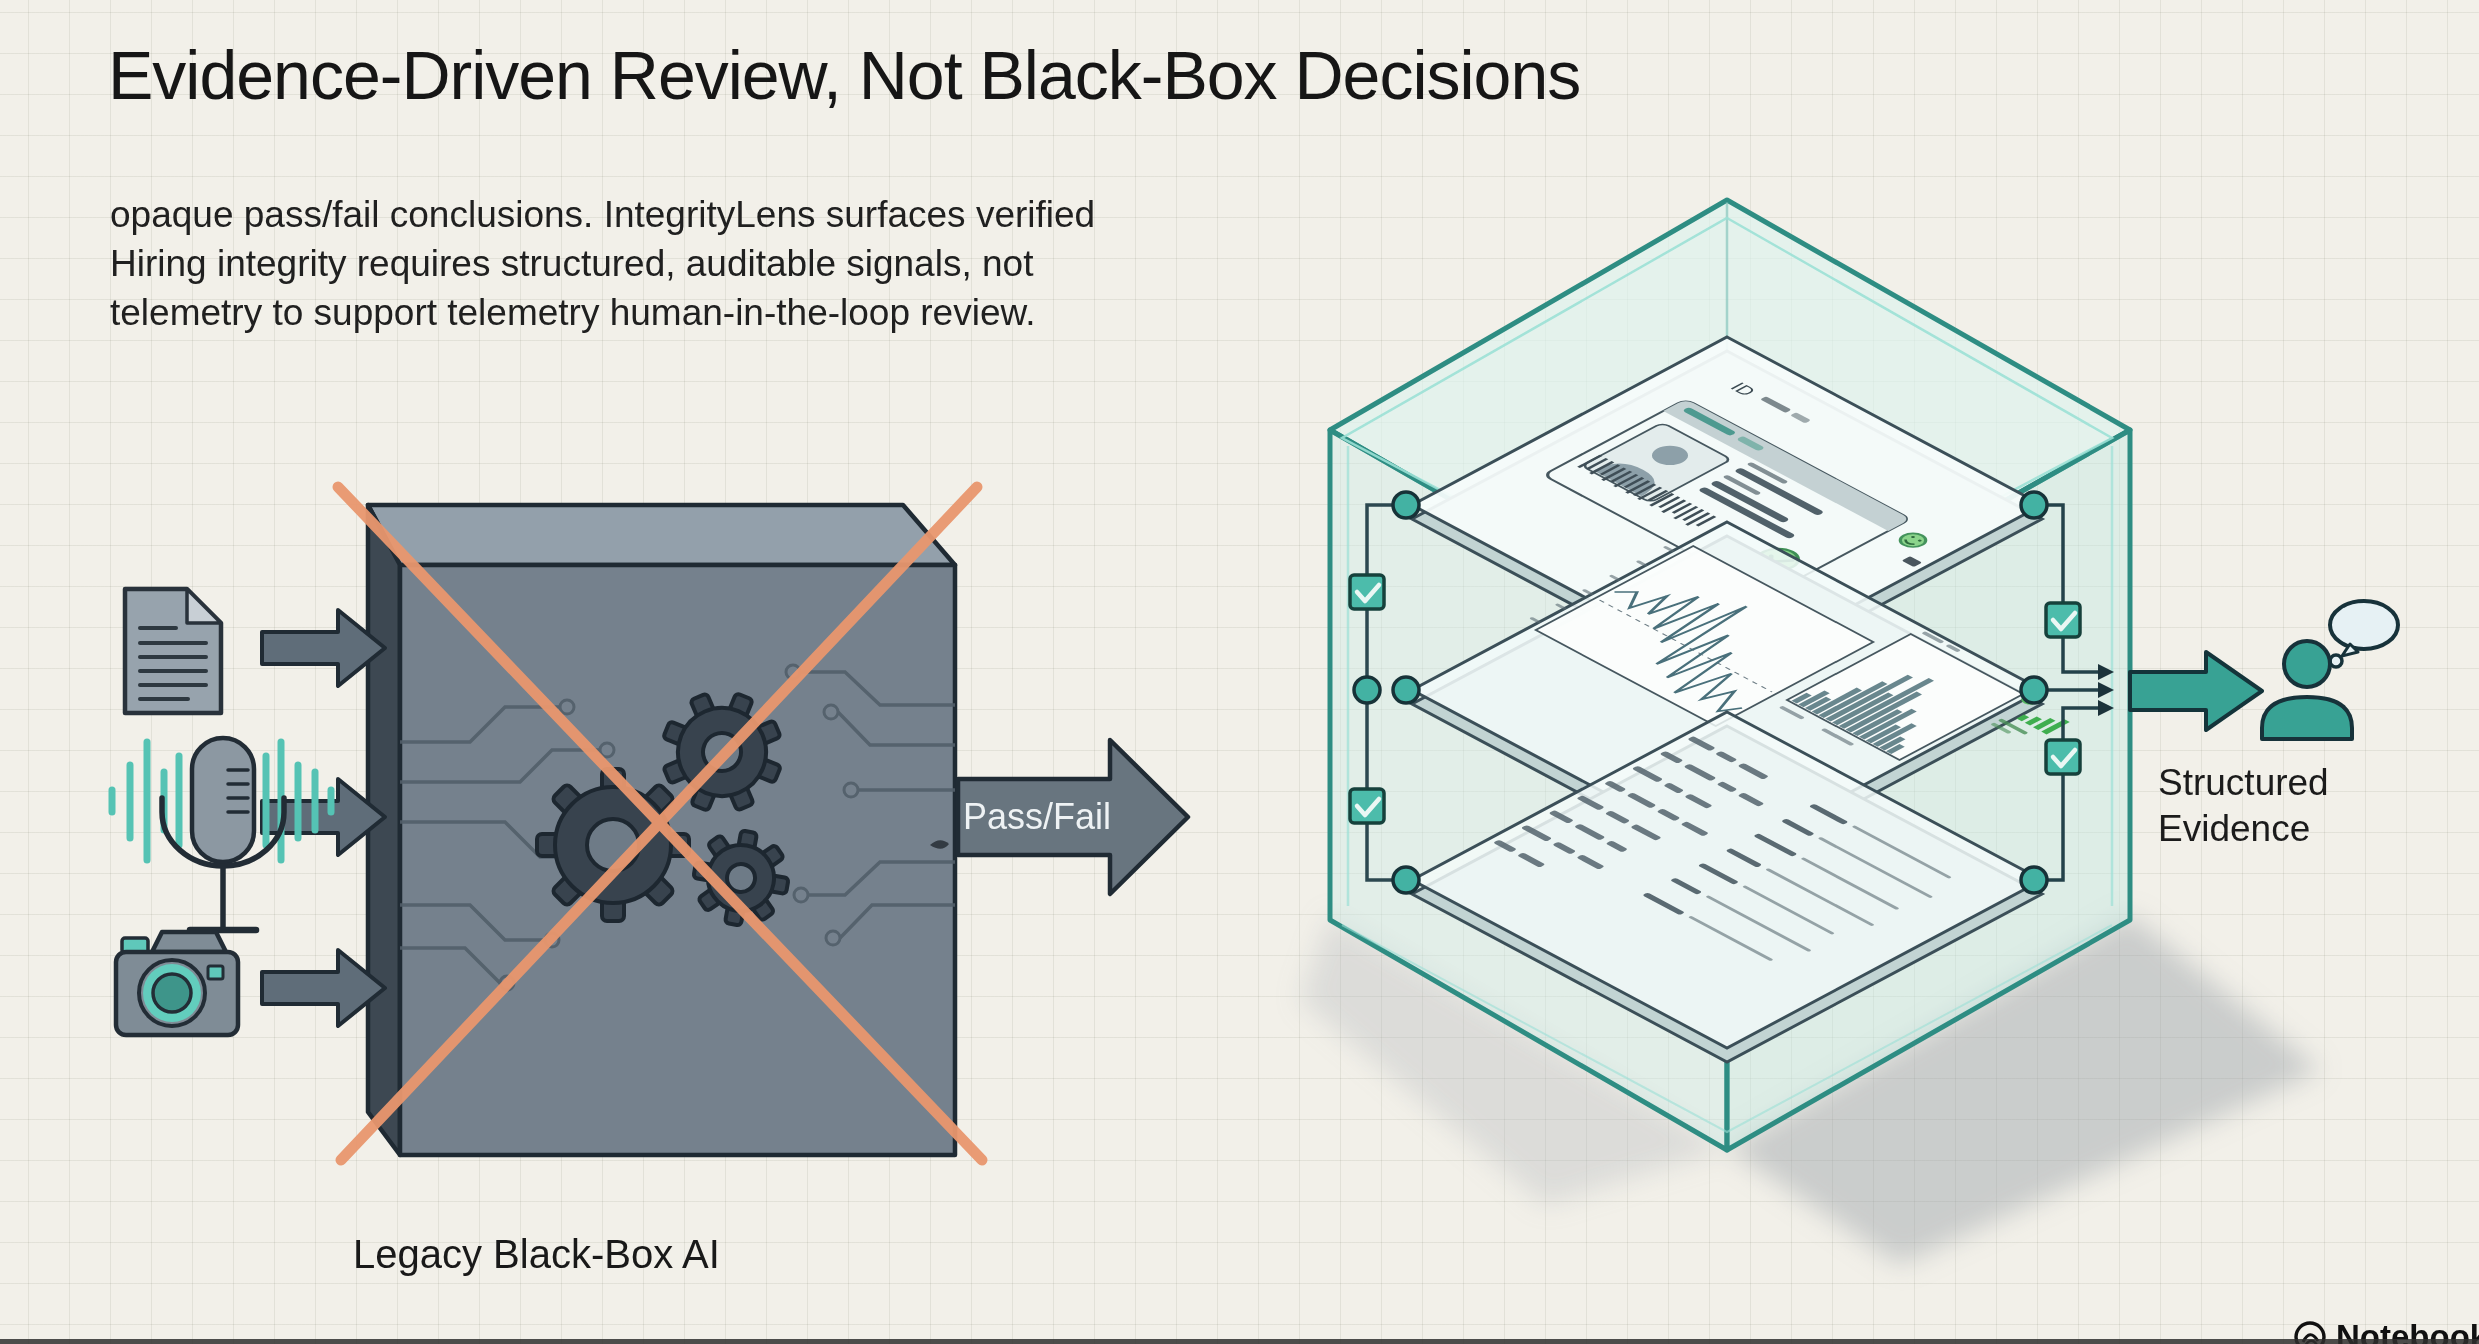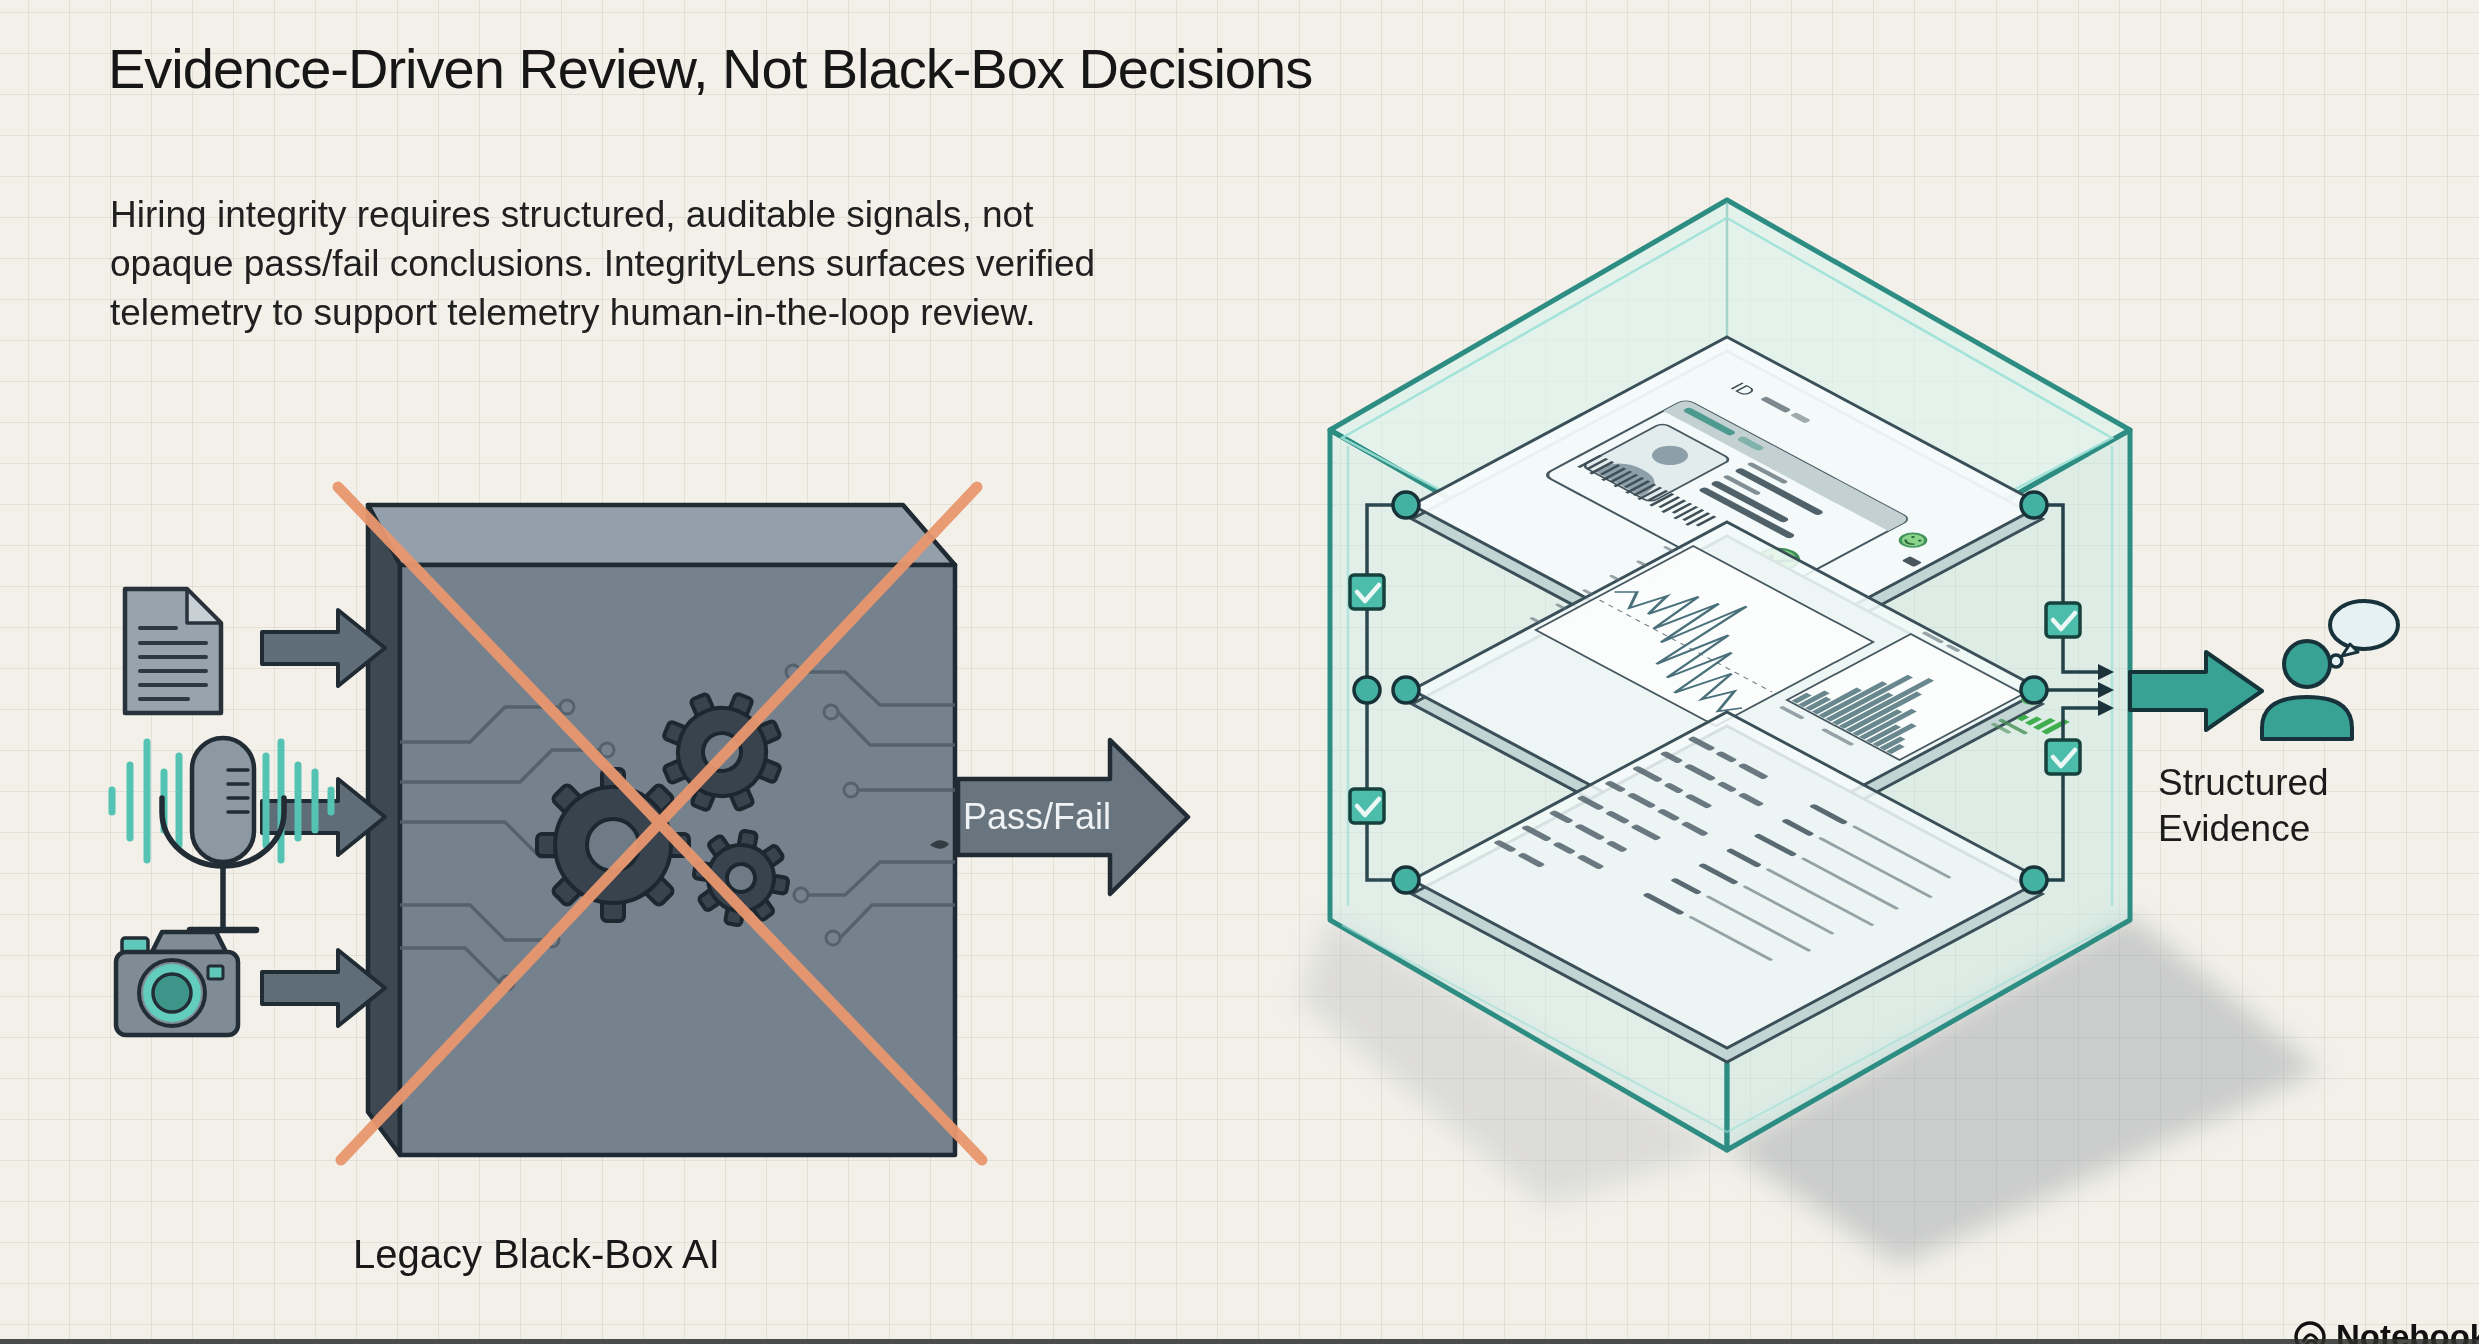--- a/index.html
+++ b/index.html
@@ -10,21 +10,21 @@
       linear-gradient(to right, rgba(90,90,70,0.10) 1px, transparent 1px),
       linear-gradient(to bottom, rgba(90,90,70,0.10) 1px, transparent 1px);
     background-size:41px 41px;
     background-position:28px 12px;
     font-family:"Liberation Sans", sans-serif;
     color:#1b1b1b;
   }
   .abs{position:absolute;}
   .title{
     left:108px;top:36px;width:1900px;
-    font-size:56px;font-weight:500;letter-spacing:-1px;color:#161616;
+    font-size:68px;font-weight:500;letter-spacing:-1px;color:#161616;
   }
   .subtitle{
     left:110px;top:190px;width:1200px;
     font-size:37px;line-height:49px;font-weight:400;color:#202020;
   }
   .passfail{
     left:960px;top:796px;width:154px;text-align:center;
     font-size:36px;color:#eef2f4;z-index:5;
   }
   .caption{
@@ -47,22 +47,22 @@
   svg.diagram{position:absolute;left:0;top:0;z-index:2;}
 </style>
 </head>
 <body>
 
 <div class="canvas">
 
   <div class="abs title">Evidence-Driven Review, Not Black-Box Decisions</div>
 
   <div class="abs subtitle">
+    <div>opaque pass/fail conclusions. IntegrityLens surfaces verified</div>
     <div>Hiring integrity requires structured, auditable signals, not</div>
-    <div>opaque pass/fail conclusions. IntegrityLens surfaces verified</div>
     <div>telemetry to support telemetry human-in-the-loop review.</div>
   </div>
 
   <div class="abs passfail">Pass/Fail</div>
 
   <div class="abs caption left">Legacy Black-Box AI</div>
 
   <div class="abs structured">
     <div>Structured</div>
     <div>Evidence</div>

